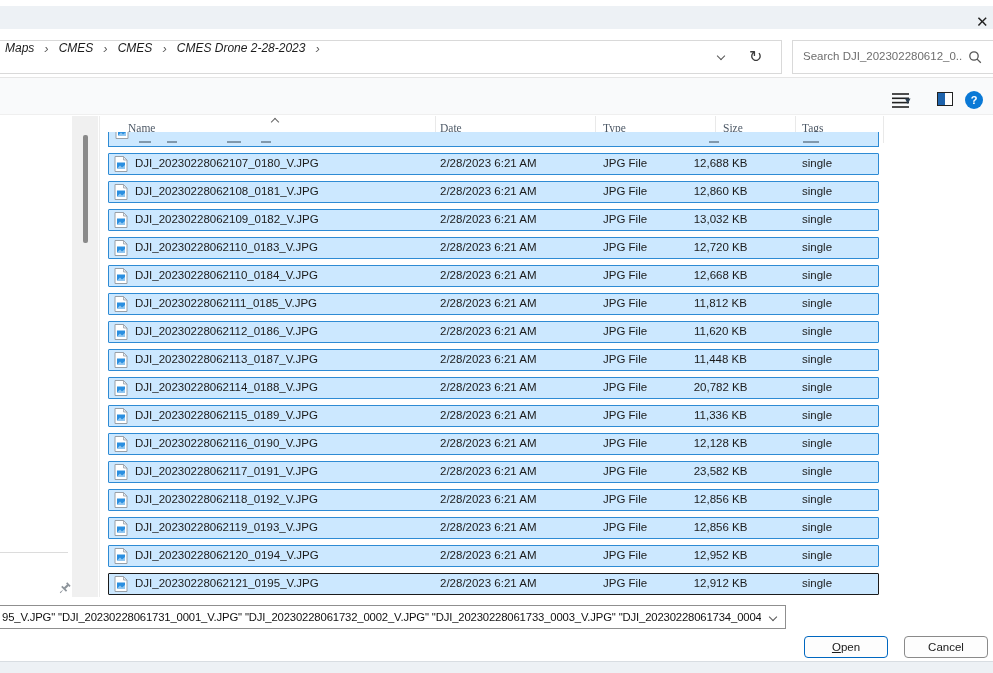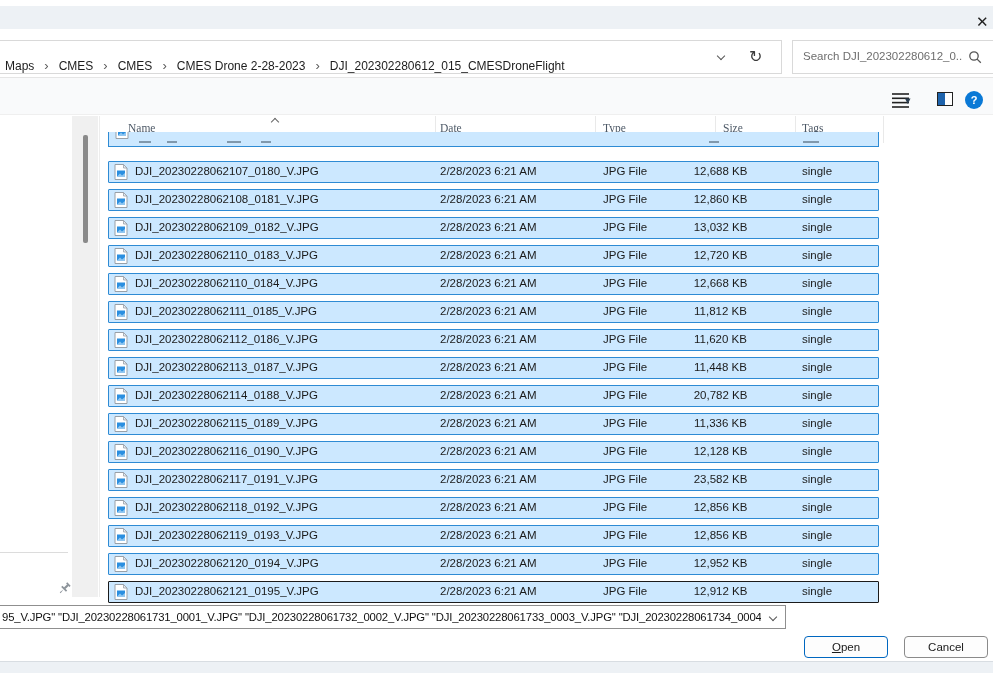--- a/index.html
+++ b/index.html
@@ -7,21 +7,21 @@
     font-family:"Liberation Sans","DejaVu Sans",sans-serif; }
   .stage { position:relative; width:993px; height:673px; background:#fff; overflow:hidden; }
 
   
   .titlebar { position:absolute; left:0; top:6px; width:993px; height:23px; background:#edf1f5; }
   .close-x { position:absolute; left:976px; top:8px; font-size:15px; color:#222; line-height:1; cursor:default; }
 
   
   .address-box { position:absolute; left:-1px; top:40px; width:783px; height:34px;
     background:#fff; border:1px solid #d9d9d9; border-left:none; }
-  .crumbs { position:absolute; left:4px; top:0; right:92px; height:100%; display:flex; align-items:flex-end; overflow:hidden; white-space:nowrap; }
+  .crumbs { position:absolute; left:4px; top:0; right:92px; height:100%; display:flex; align-items:flex-start; overflow:hidden; white-space:nowrap;font-style:italic; }
   .crumb { font-size:12px; color:#1c1c1c; padding:0 2px; }
   .crumb-sep { font-size:13px; color:#5a5a5a; padding:0 8px; }
   .chev { display:inline-block; width:6px; height:6px; border-right:1.3px solid #555; border-bottom:1.3px solid #555; }
   .chev.down { transform:rotate(45deg); }
   .chev.up { transform:rotate(-135deg); border-color:#666; }
   .addr-chev { position:absolute; left:719px; top:12px; }
   .refresh { position:absolute; left:750px; top:6px; font-size:16px; color:#3a3a3a; font-family:"DejaVu Sans",sans-serif; }
 
   .search-box { position:absolute; left:792px; top:40px; width:202px; height:34px; background:#fff;
     border:1px solid #d9d9d9; border-right:none; }
@@ -52,21 +52,21 @@
   .h-name { left:128px; } .h-date { left:440px; } .h-type { left:603px; } .h-size { left:723px; } .h-tags { left:802px; }
   .sort-ic { position:absolute; left:272px; top:119px; }
   .col-div { position:absolute; top:116px; width:1px; height:27px; background:#e9e9e9; }
 
   
   .partial-row { position:absolute; left:108px; top:132px; width:771px; height:15px;
     background:var(--sel-fill,#cce8ff); border:1px solid var(--sel-border,#2e8bd4); border-top:none; overflow:hidden; }
   .partial-row .ficon { position:absolute; left:6px; top:-9px; }
   .pdash { position:absolute; bottom:3px; height:2px; background:#33475a; opacity:.5; }
 
-  #rows { position:absolute; left:108px; top:161px; width:771px; }
+  #rows { position:absolute; left:108px; top:153px; width:771px; }
   .row { position:relative; height:22px; margin-bottom:6px; background:var(--sel-fill,#cce8ff);
     border:1px solid var(--sel-border,#2e8bd4); border-radius:1px; font-size:11.5px; color:#1b1b1b; }
   .row.focused { border-color:#1b1b1b; }
   .row .ficon { position:absolute; left:5px; top:2px; }
   .cell { position:absolute; top:3px; white-space:nowrap; }
   .c-name { left:26px; } .c-date { left:331px; } .c-type { left:494px; }
   .c-size { left:545px; width:133px; text-align:center; } .c-tags { left:693px; }
 
   
   .fname-combo { position:absolute; left:-1px; top:605px; width:787px; height:24px; background:#fff;
@@ -95,21 +95,20 @@
   <div class="address-box">
     <div class="crumbs" id="breadcrumb">
         <span class="crumb">Maps</span>
         <span class="crumb-sep">›</span>
         <span class="crumb">CMES</span>
         <span class="crumb-sep">›</span>
         <span class="crumb">CMES</span>
         <span class="crumb-sep">›</span>
         <span class="crumb">CMES Drone 2-28-2023</span>
         <span class="crumb-sep">›</span>
-        <span class="crumb">DJI_202302280612_015_CMESDroneFlight</span>
       </div>
     <span class="chev down addr-chev"></span>
     <span class="refresh">↻</span>
   </div>
 
   <div class="search-box">
     <span class="search-text">Search DJI_202302280612_0...</span>
     <svg class="magnifier" width="14" height="14" viewBox="0 0 14 14">
       <circle cx="6" cy="6" r="4.2" fill="none" stroke="#555" stroke-width="1.3"></circle>
       <line x1="9.1" y1="9.1" x2="12.8" y2="12.8" stroke="#555" stroke-width="1.3"></line>

